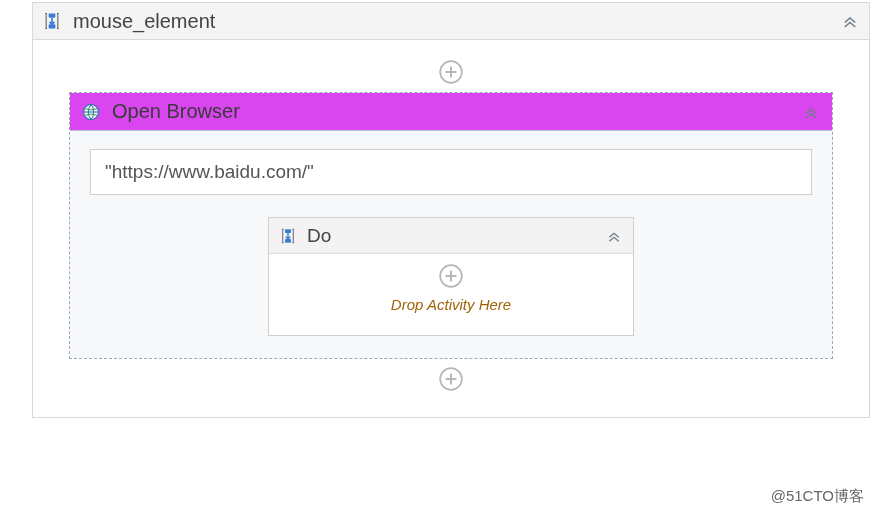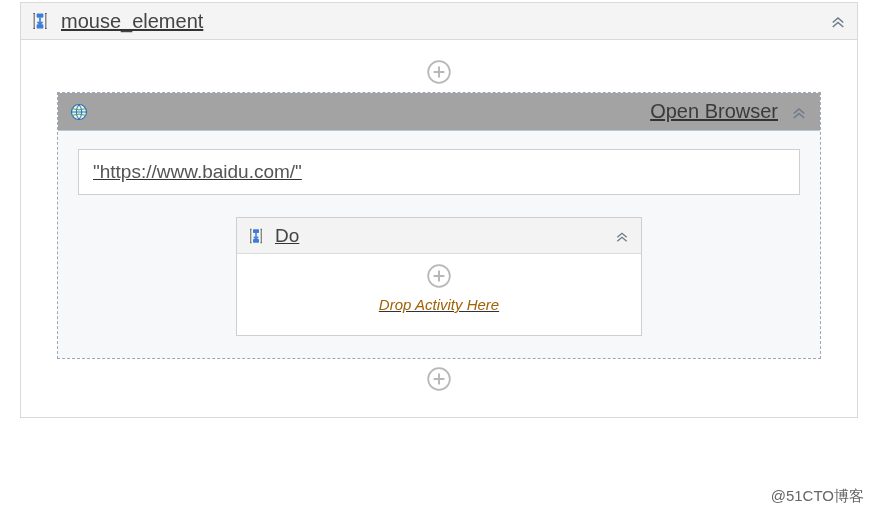--- a/index.html
+++ b/index.html
@@ -12,23 +12,22 @@
     color: #333;
   }
   .canvas {
     position: relative;
     width: 886px;
     height: 516px;
     padding: 0;
   }
   .outer {
     position: absolute;
-    left: 20px; top: 2px;
+    left: 32px; top: 2px;
     width: 838px;
-    text-decoration: underline;
   }
   .seq-header {
     height: 38px;
     background: #f4f4f4;
     border: 1px solid #d9d9d9;
     display: flex;
     align-items: center;
     padding: 0 8px;
     gap: 8px;
   }
@@ -61,27 +60,26 @@
     cursor: pointer;
   }
   .dashed-wrap {
     border: 1.5px dashed #9aa8bd;
     padding: 0;
     width: 764px;
     margin: 0 auto;
   }
   .open-browser .ob-header {
     height: 38px;
-    background: #a3a3a3;
+    background: #d946ef;
     border-bottom: 1px solid #b8c7d8;
     display: flex;
     align-items: center;
     padding: 0 10px;
     gap: 10px;
-    text-align: right;
   }
   .open-browser .ob-header .title {
     flex: 1;
     font-size: 20px;
     color: #3a3a3a;
   }
   .open-browser .ob-body {
     background: #f6f8fa;
     padding: 18px 20px 22px 20px;
     display: flex;
@@ -92,21 +90,21 @@
     width: 100%;
     height: 46px;
     border: 1px solid #cfcfcf;
     background: #ffffff;
     font-size: 19px;
     color: #555;
     padding: 0 14px;
     outline: none;
   }
   .do-block {
-    width: 406px;
+    width: 366px;
     border: 1px solid #cfcfcf;
     margin-top: 22px;
     background: #ffffff;
   }
   .do-header {
     height: 36px;
     background: #f3f3f3;
     border-bottom: 1px solid #dcdcdc;
     display: flex;
     align-items: center;

